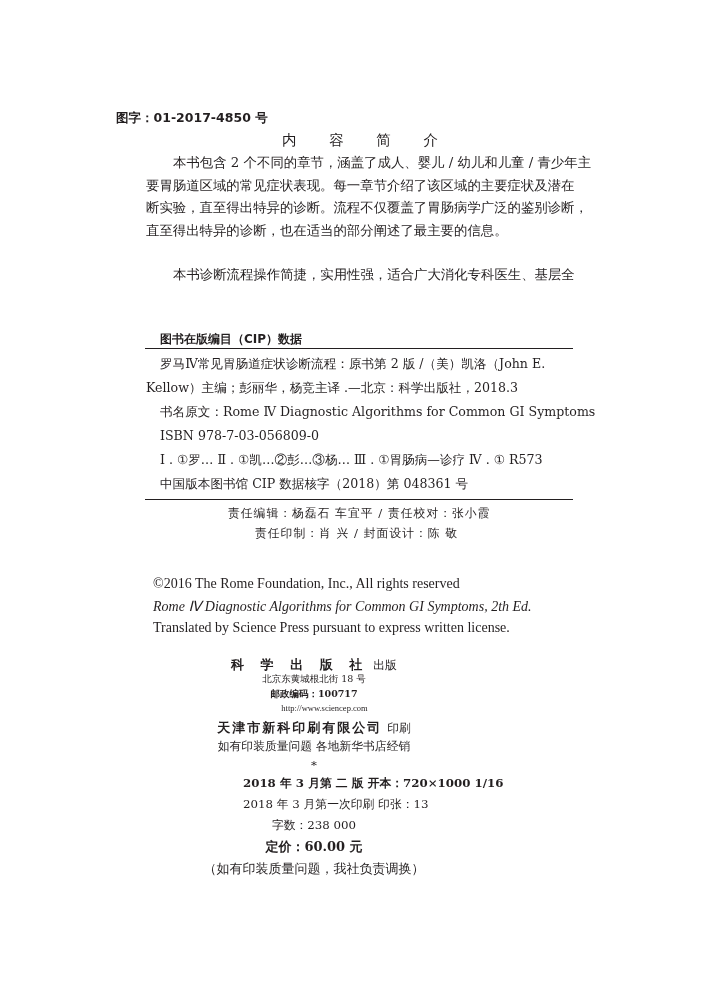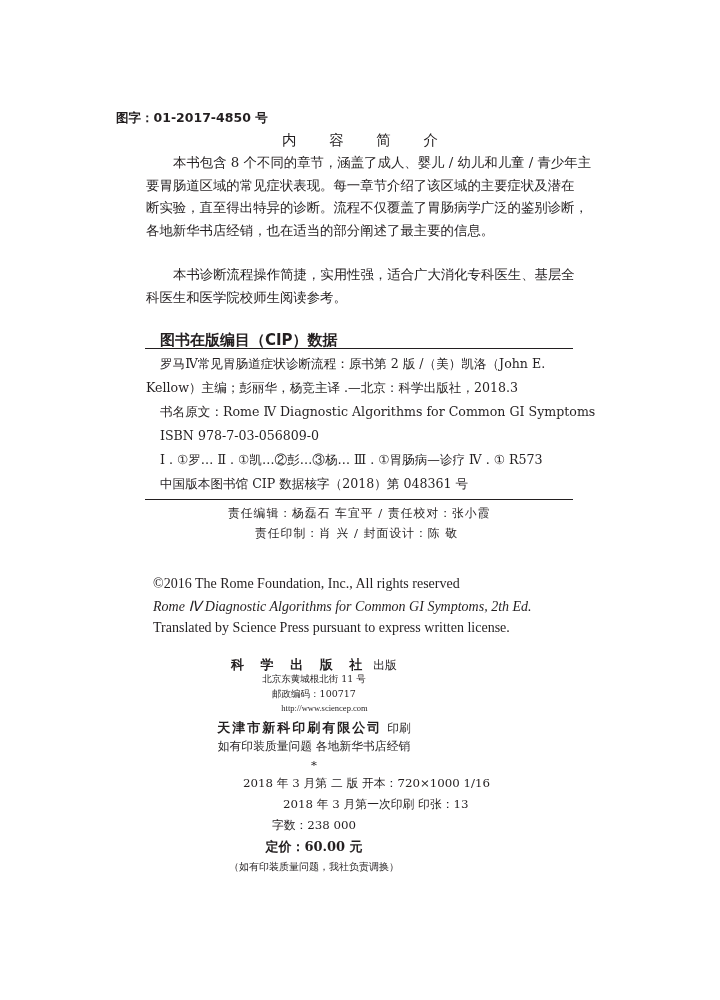--- a/index.html
+++ b/index.html
@@ -26,21 +26,21 @@
       font-size: 13.4px; line-height: 22.5px;
       white-space: nowrap;
     }
     .para .line { display: block; height: 22.5px; }
     .p1 { top: 152px; }
     .p2 { top: 264px; }
     .indent { padding-left: 27px; }
     .cip-head {
       left: 160px; top: 331px;
       font-family: "DejaVu Sans", sans-serif;
-      font-size: 15px; font-weight: bold;
+      font-size: 12px; font-weight: bold;
     }
     .rule {
       position: absolute; left: 145px; width: 428px; height: 1px;
       background: #231f20;
     }
     .rule1 { top: 348px; }
     .rule2 { top: 499px; }
     .cip-line {
       position: absolute; left: 160px; font-size: 12.6px; white-space: nowrap;
     }
@@ -66,29 +66,28 @@
     .info-left { position: absolute; left: 243px; font-size: 11.8px; white-space: nowrap; }
   </style>
 </head>
 <body>
 
 <div class="abs reg-no">图字：01-2017-4850 号</div>
 
 <div class="abs intro-title">内 容 简 介</div>
 
 <div class="para p1">
-  <span class="line indent">本书包含 8 个不同的章节，涵盖了成人、婴儿 / 幼儿和儿童 / 青少年主</span>
+  <span class="line indent">本书包含 2 个不同的章节，涵盖了成人、婴儿 / 幼儿和儿童 / 青少年主</span>
   <span class="line">要胃肠道区域的常见症状表现。每一章节介绍了该区域的主要症状及潜在</span>
   <span class="line">断实验，直至得出特异的诊断。流程不仅覆盖了胃肠病学广泛的鉴别诊断，</span>
-  <span class="line">各地新华书店经销，也在适当的部分阐述了最主要的信息。</span>
+  <span class="line">直至得出特异的诊断，也在适当的部分阐述了最主要的信息。</span>
 </div>
 
 <div class="para p2">
   <span class="line indent">本书诊断流程操作简捷，实用性强，适合广大消化专科医生、基层全</span>
-  <span class="line">科医生和医学院校师生阅读参考。</span>
 </div>
 
 <div class="abs cip-head">图书在版编目（CIP）数据</div>
 <div class="rule rule1"></div>
 
 <div class="cip-line" style="top:356px;">罗马Ⅳ常见胃肠道症状诊断流程：原书第 2 版 /（美）凯洛（John E.</div>
 <div class="cip-line cip-cont" style="top:380px;">Kellow）主编；彭丽华，杨竞主译 .—北京：科学出版社，2018.3</div>
 <div class="cip-line" style="top:404px;">书名原文：Rome Ⅳ Diagnostic Algorithms for Common GI Symptoms</div>
 <div class="cip-line" style="top:428px;">ISBN 978-7-03-056809-0</div>
 <div class="cip-line" style="top:452px;">Ⅰ . ①罗…   Ⅱ . ①凯…②彭…③杨…   Ⅲ . ①胃肠病—诊疗   Ⅳ . ① R573</div>
@@ -100,28 +99,28 @@
 <div class="resp" style="left:255px; top:526px;">责任印制：肖  兴 / 封面设计：陈  敬</div>
 
 <div class="en" style="top:576px;">©2016 The Rome Foundation, Inc., All rights reserved</div>
 <div class="en italic" style="top:598px;">Rome Ⅳ Diagnostic Algorithms for Common GI Symptoms, 2th Ed.</div>
 <div class="en" style="top:620px;">Translated by Science Press pursuant to express written license.</div>
 
 <div class="center" style="top:654px;">
   <span class="publisher-name">科 学 出 版 社</span>
   <span class="info">出版</span>
 </div>
-<div class="center small" style="top:673px;">北京东黄城根北街 11 号</div>
-<div class="center small" style="top:688px;">邮政编码：100717</div>
+<div class="center small" style="top:673px;">北京东黄城根北街 18 号</div>
+<div class="center small" style="top:688px;font-weight:bold;">邮政编码：100717</div>
 <div class="center tiny" style="top:703px;">http://www.sciencep.com</div>
 
 <div class="center" style="top:717px;">
   <span class="printer-name">天津市新科印刷有限公司</span>
   <span class="info">印刷</span>
 </div>
 <div class="center info" style="top:739px;">如有印装质量问题   各地新华书店经销</div>
 <div class="center info" style="top:758px;">*</div>
 
-<div class="info-left" style="top:776px;">2018 年 3 月第  二  版   开本：720×1000   1/16</div>
-<div class="info-left" style="top:797px;margin-left:40px;">2018 年 3 月第一次印刷   印张：13</div>
+<div class="info-left" style="top:776px;font-weight:bold;">2018 年 3 月第  二  版   开本：720×1000   1/16</div>
+<div class="info-left" style="top:797px;">2018 年 3 月第一次印刷   印张：13</div>
 <div class="center info" style="top:818px;">字数：238 000</div>
 <div class="center price" style="top:838px;">定价：60.00 元</div>
-<div class="center info" style="top:860px; font-size:10px;">（如有印装质量问题，我社负责调换）</div>
+<div class="center info" style="top:860px; font-size:13px;">（如有印装质量问题，我社负责调换）</div>
 
 </body></html>

